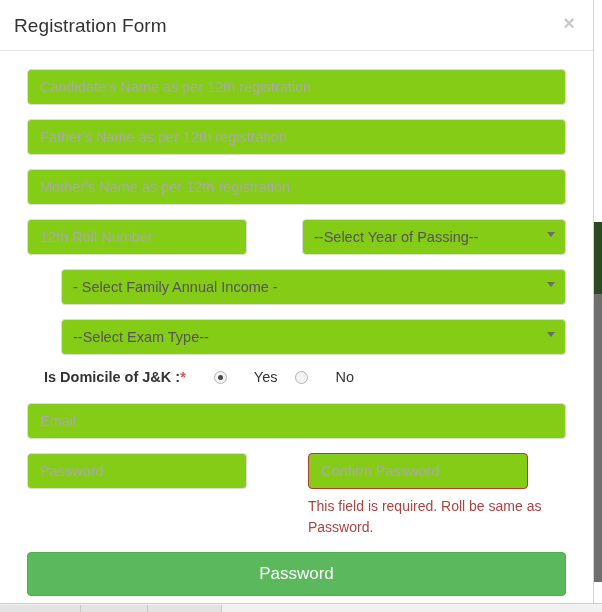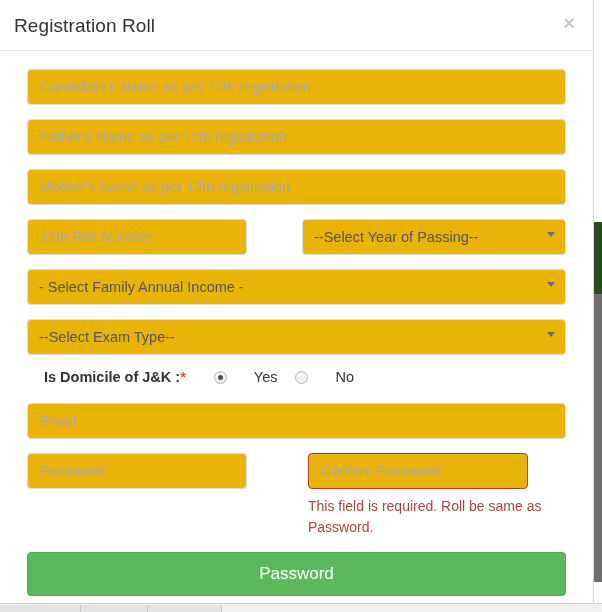--- a/index.html
+++ b/index.html
@@ -118,21 +118,21 @@
     position: relative;
     display: flex;
     justify-content: space-between;
   }
 
   .ctrl {
     box-sizing: border-box;
     height: 36px;
     border: 1px solid #dcdcdc;
     border-radius: 4px;
-    background: #eab308;
+    background: #84cc16;
     font-size: 14.5px;
     font-family: "Liberation Sans", sans-serif;
     padding: 0 12px;
     color: #555555;
     outline: none;
   }
   .ctrl::placeholder {
     color: #a9a9a9;
     opacity: 1;
   }
@@ -143,20 +143,21 @@
     -webkit-appearance: none;
     -moz-appearance: none;
     appearance: none;
     color: #555555;
     padding-left: 11px;
     background-image: none;
   }
   .select-wrap {
     position: relative;
     display: inline-block;
+    margin-left: 34px;
   }
   .select-wrap.full { width: 100%; }
   .select-wrap.half { width: 264px; }
   .select-wrap select { width: 100%; }
   .select-arrow {
     position: absolute;
     right: 11px;
     top: 13px;
     width: 0; height: 0;
     border-left: 4px solid transparent;
@@ -244,21 +245,21 @@
 <body>
 
 <div class="page-backdrop">
   <div class="backdrop-strip backdrop-green"></div>
   <div class="backdrop-strip backdrop-dark"></div>
 </div>
 
 <div class="modal">
 
   <div class="modal-header">
-    <div class="modal-title">Registration Roll</div>
+    <div class="modal-title">Registration Form</div>
     <button class="close-btn">×</button>
   </div>
 
   <div class="modal-body">
 
     <div class="form-row">
       <input class="ctrl full" type="text" placeholder="Candidate's Name as per 12th registration" style="">
     </div>
 
     <div class="form-row">

